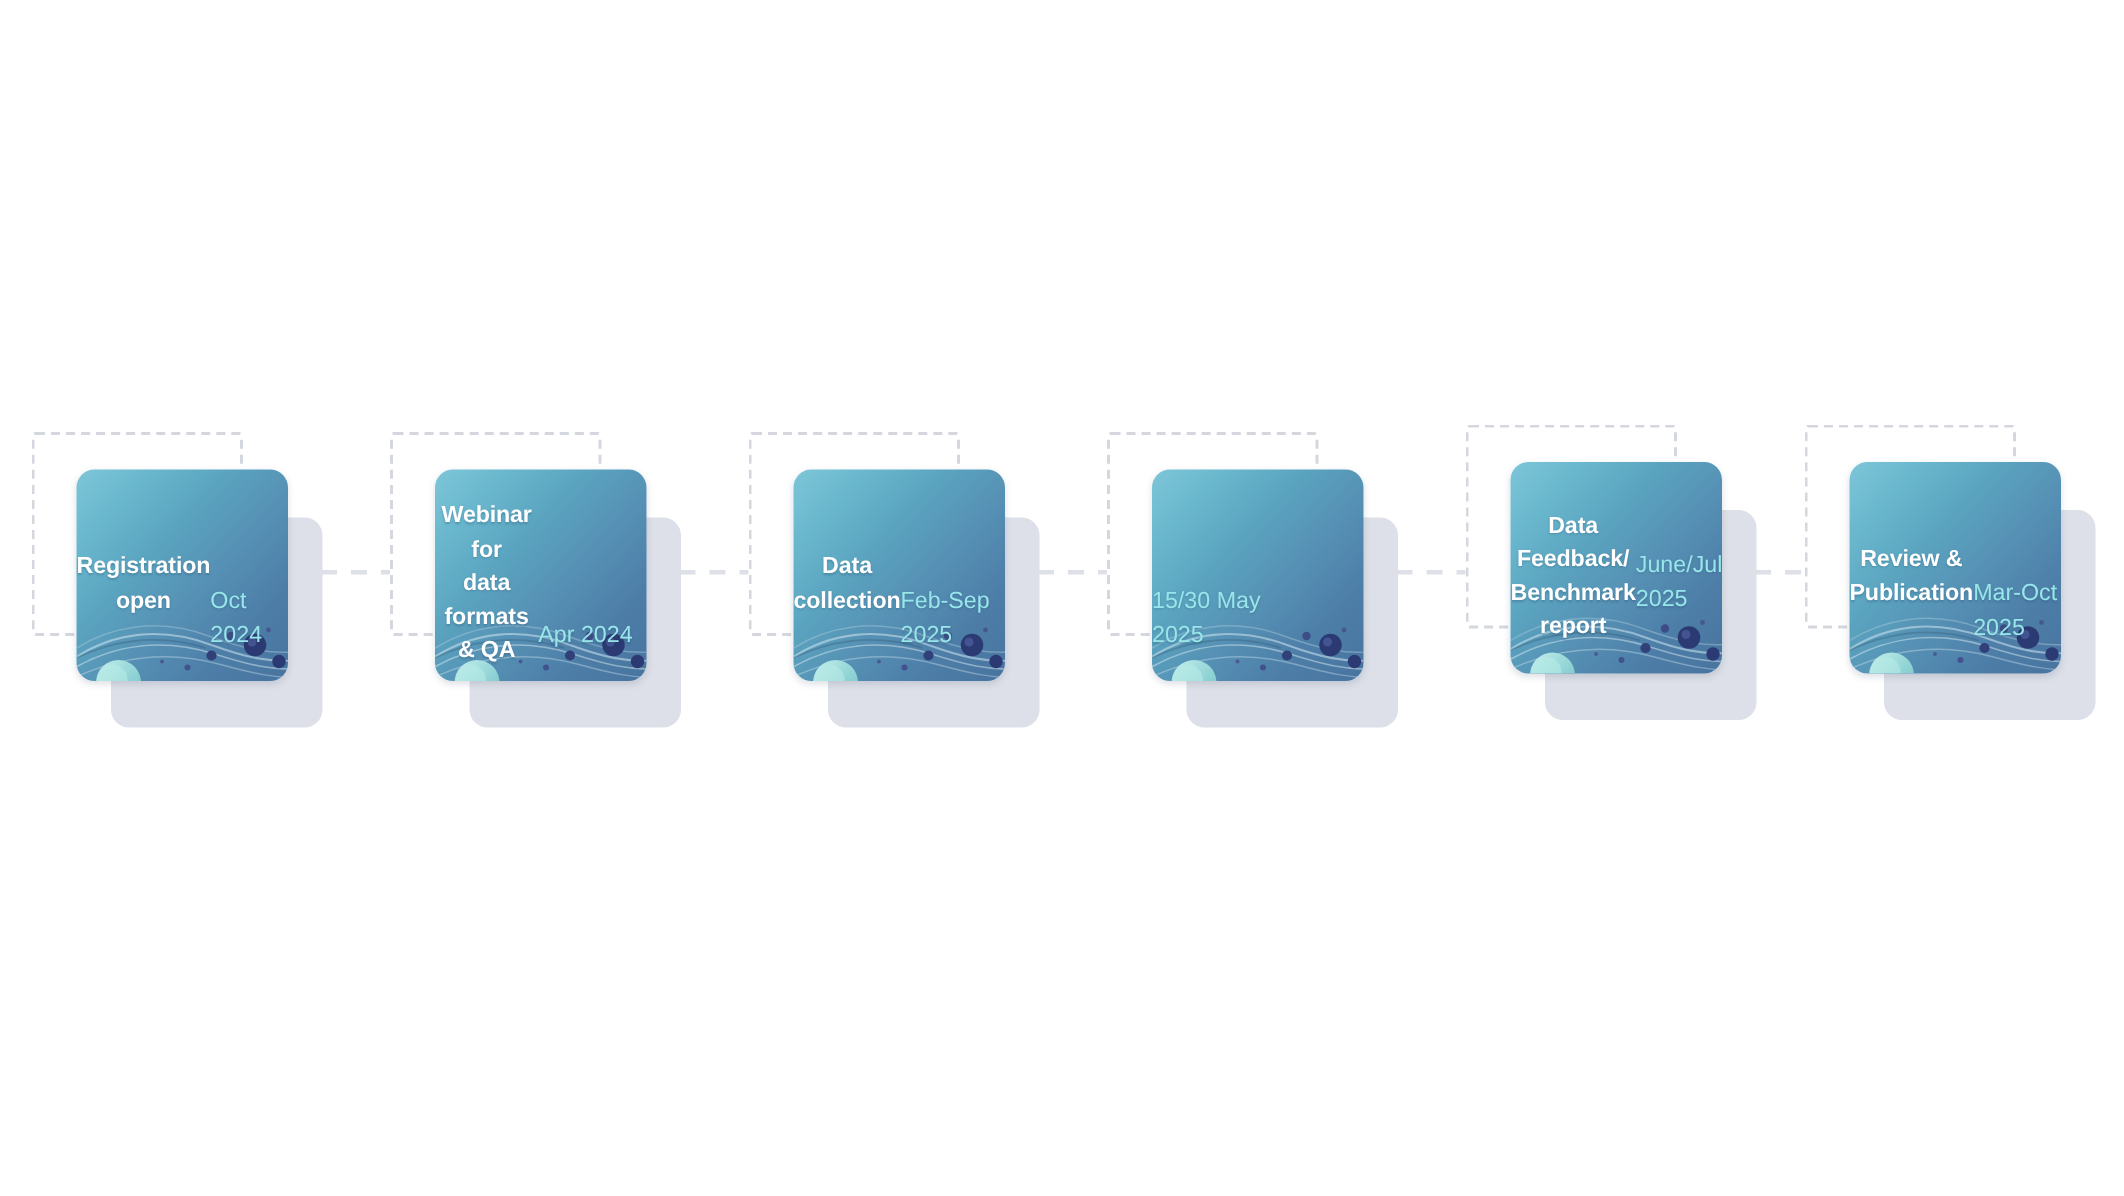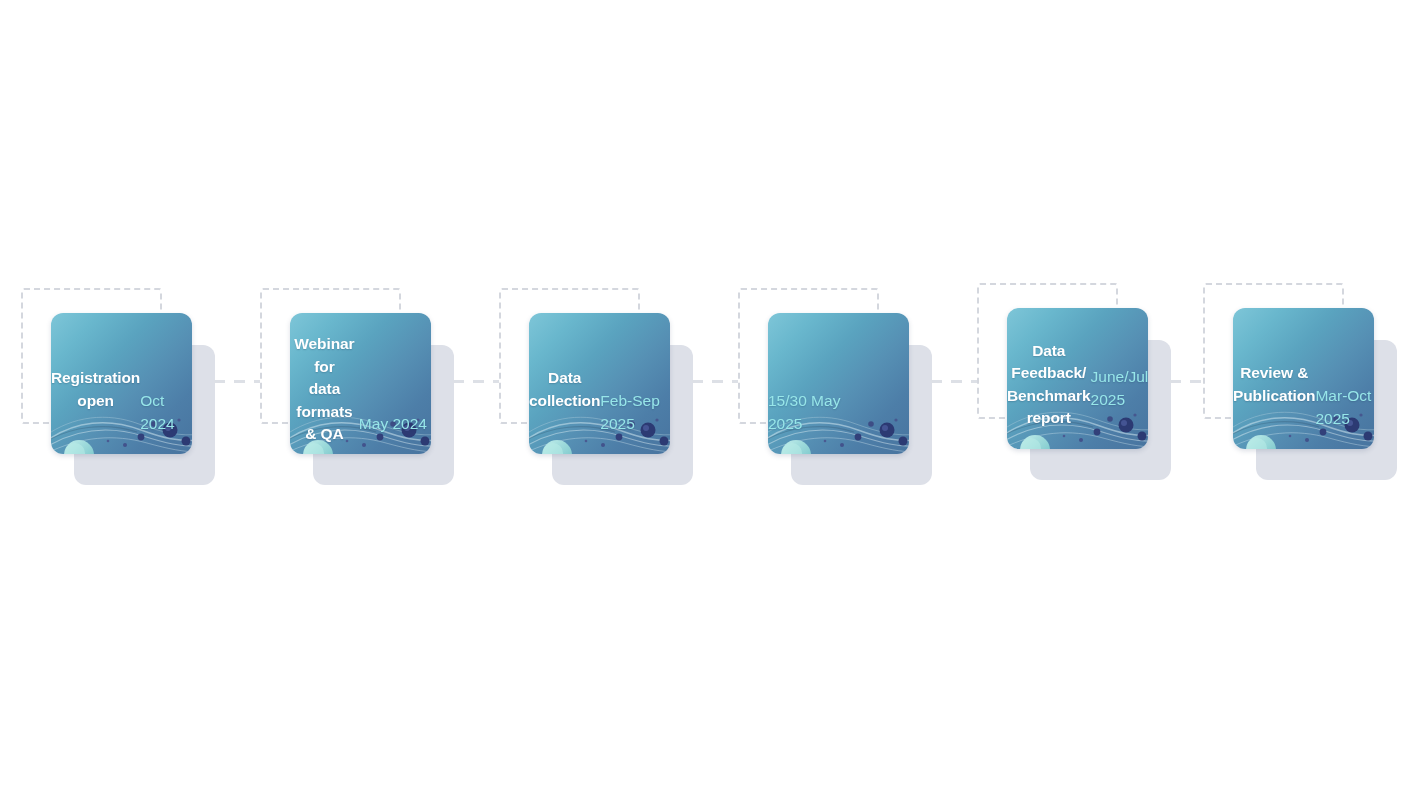--- a/index.html
+++ b/index.html
@@ -193,21 +193,21 @@
           <circle cx="119" cy="32" r="7.5" fill="#2c3a73"></circle>
           <circle cx="117" cy="30" r="3" fill="#5566a8" fill-opacity="0.6"></circle>
           <circle cx="135" cy="43" r="4.5" fill="#2c3a73"></circle>
           <circle cx="103" cy="26" r="2.8" fill="#3d4d85"></circle>
           <circle cx="90" cy="39" r="3.4" fill="#32407a"></circle>
           <circle cx="74" cy="47" r="2" fill="#42528c"></circle>
           <circle cx="128" cy="22" r="1.6" fill="#46578f"></circle>
           <circle cx="57" cy="43" r="1.3" fill="#4a5a92"></circle>
         </svg>
         <div class="card-title">Webinar for<br>data formats<br>&amp; QA</div>
-        <div class="card-date">May 2024</div>
+        <div class="card-date">Apr 2024</div>
       </div>
     </div>
     <div class="step" style="left: 499px; top: 288px;">
       <div class="dashed-frame"></div>
       <div class="ghost-card"></div>
       <div class="gradient-card">
         <svg class="card-art" viewBox="0 0 141 56" width="141" height="56">
           <defs>
             <linearGradient id="bub" x1="0" y1="0" x2="0" y2="1">
               <stop offset="0%" stop-color="#3b4f8e"></stop>

